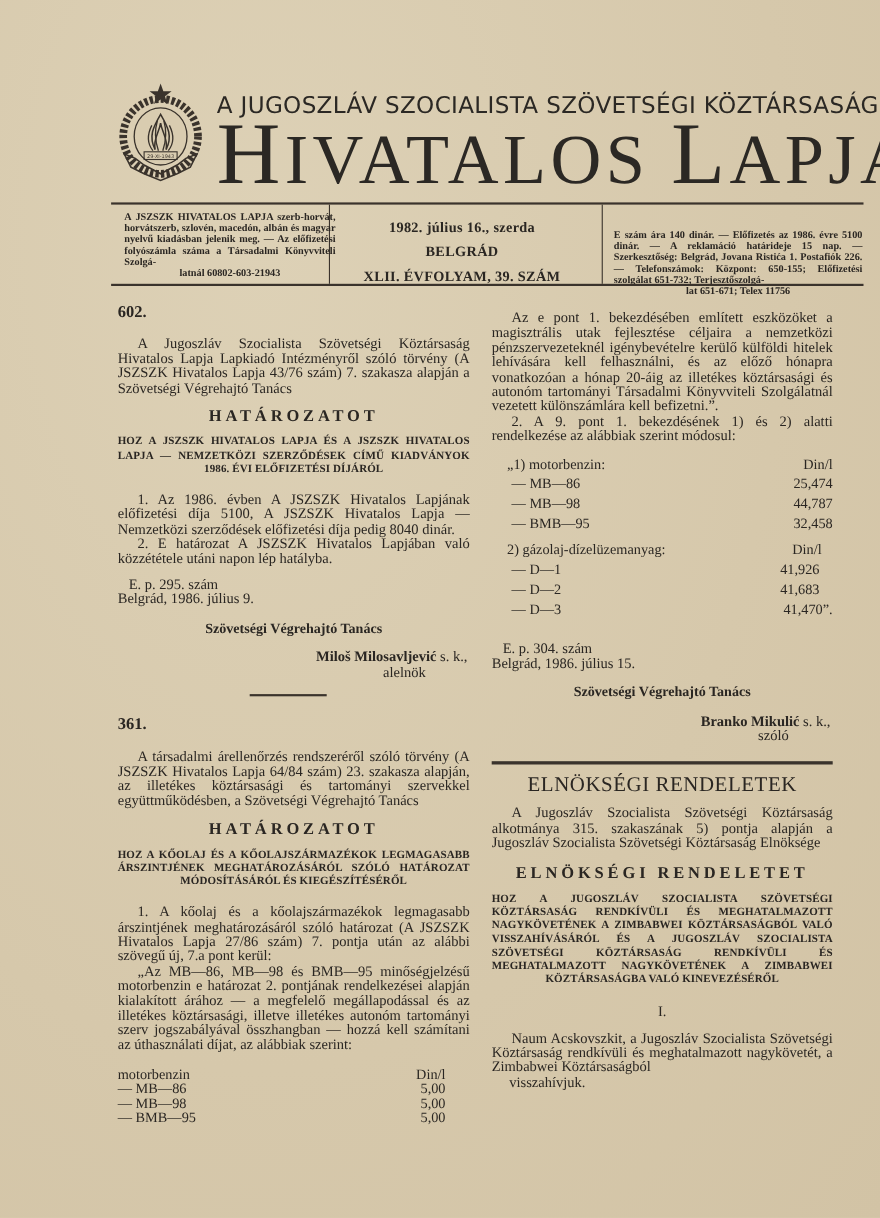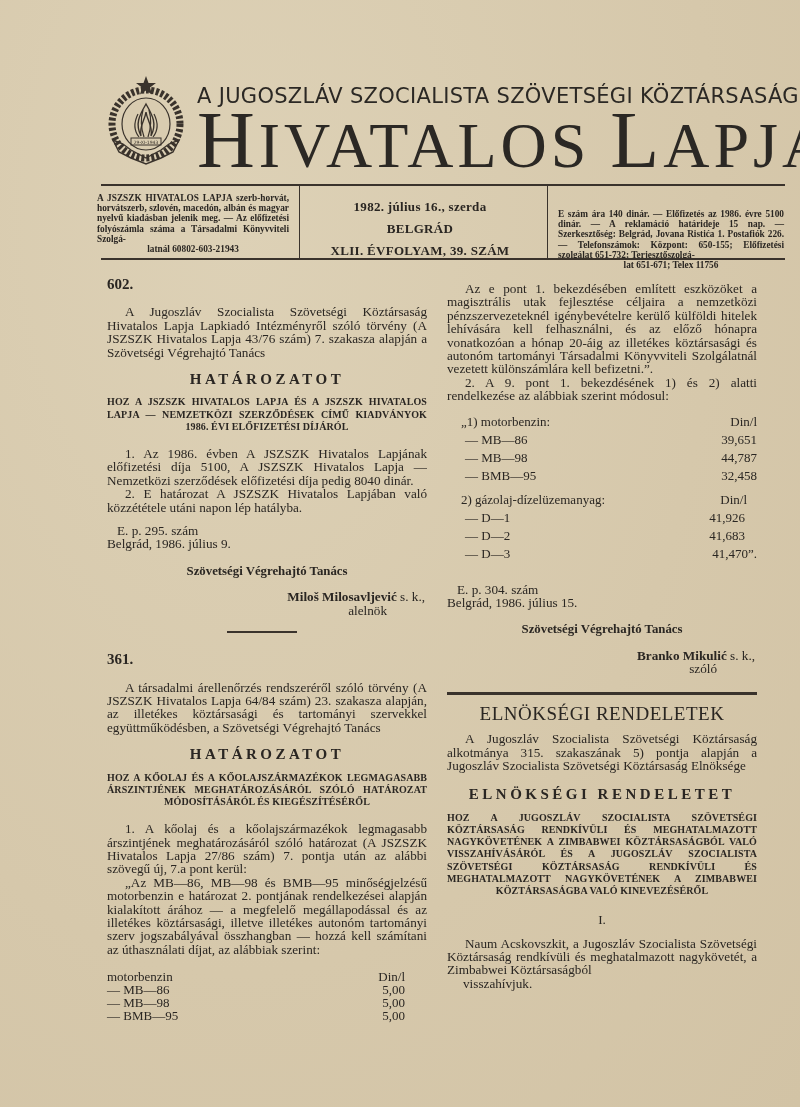--- a/index.html
+++ b/index.html
@@ -25,21 +25,21 @@
     font-family: "Liberation Serif", serif; font-size: 64px; letter-spacing: 4px;
     color: #2b2824; white-space: nowrap; font-weight: normal; line-height: 80px;
   }
   .maintitle .cap { font-size: 80px; }
 
   
   .rule-top { position: absolute; left: 64px; top: 184px; width: 684px; height: 2px; background: #3a332c; }
   .rule-bottom { position: absolute; left: 64px; top: 258px; width: 684px; height: 2px; background: #3a332c; }
   .vsep { position: absolute; top: 186px; width: 1px; height: 72px; background: #3a332c; }
   .info-left {
-    position: absolute; left: 60px; top: 193px; width: 192px;
+    position: absolute; left: 76px; top: 193px; width: 192px;
     font-family: "Liberation Serif", serif; font-size: 9.3px; line-height: 10.2px; font-weight: bold;
     text-align: justify;
   }
   .info-left .last { text-align: center; display: block; }
   .info-center {
     position: absolute; left: 268px; top: 196px; width: 230px; text-align: center;
     font-size: 13px; font-weight: bold; letter-spacing: 0.3px;
   }
   .info-center div { line-height: 22px; }
   .info-right {
@@ -176,21 +176,21 @@
     <p>2. A 9. pont 1. bekezdésének 1) és 2) alatti rendelkezése az alábbiak szerint módosul:</p>
     <div class="gap10"></div>
     <table class="pricetable pricetable2">
       <tbody>
           <tr>
         <td class="indent">„1) motorbenzin:</td>
         <td class="v">Din/l</td>
       </tr>
       <tr>
         <td class="indent2">— MB—86</td>
-        <td class="v">39,651</td>
+        <td class="v">25,474</td>
       </tr>
       <tr>
         <td class="indent2">— MB—98</td>
         <td class="v">44,787</td>
       </tr>
       <tr>
         <td class="indent2">— BMB—95</td>
         <td class="v">32,458</td>
       </tr>
       <tr>

